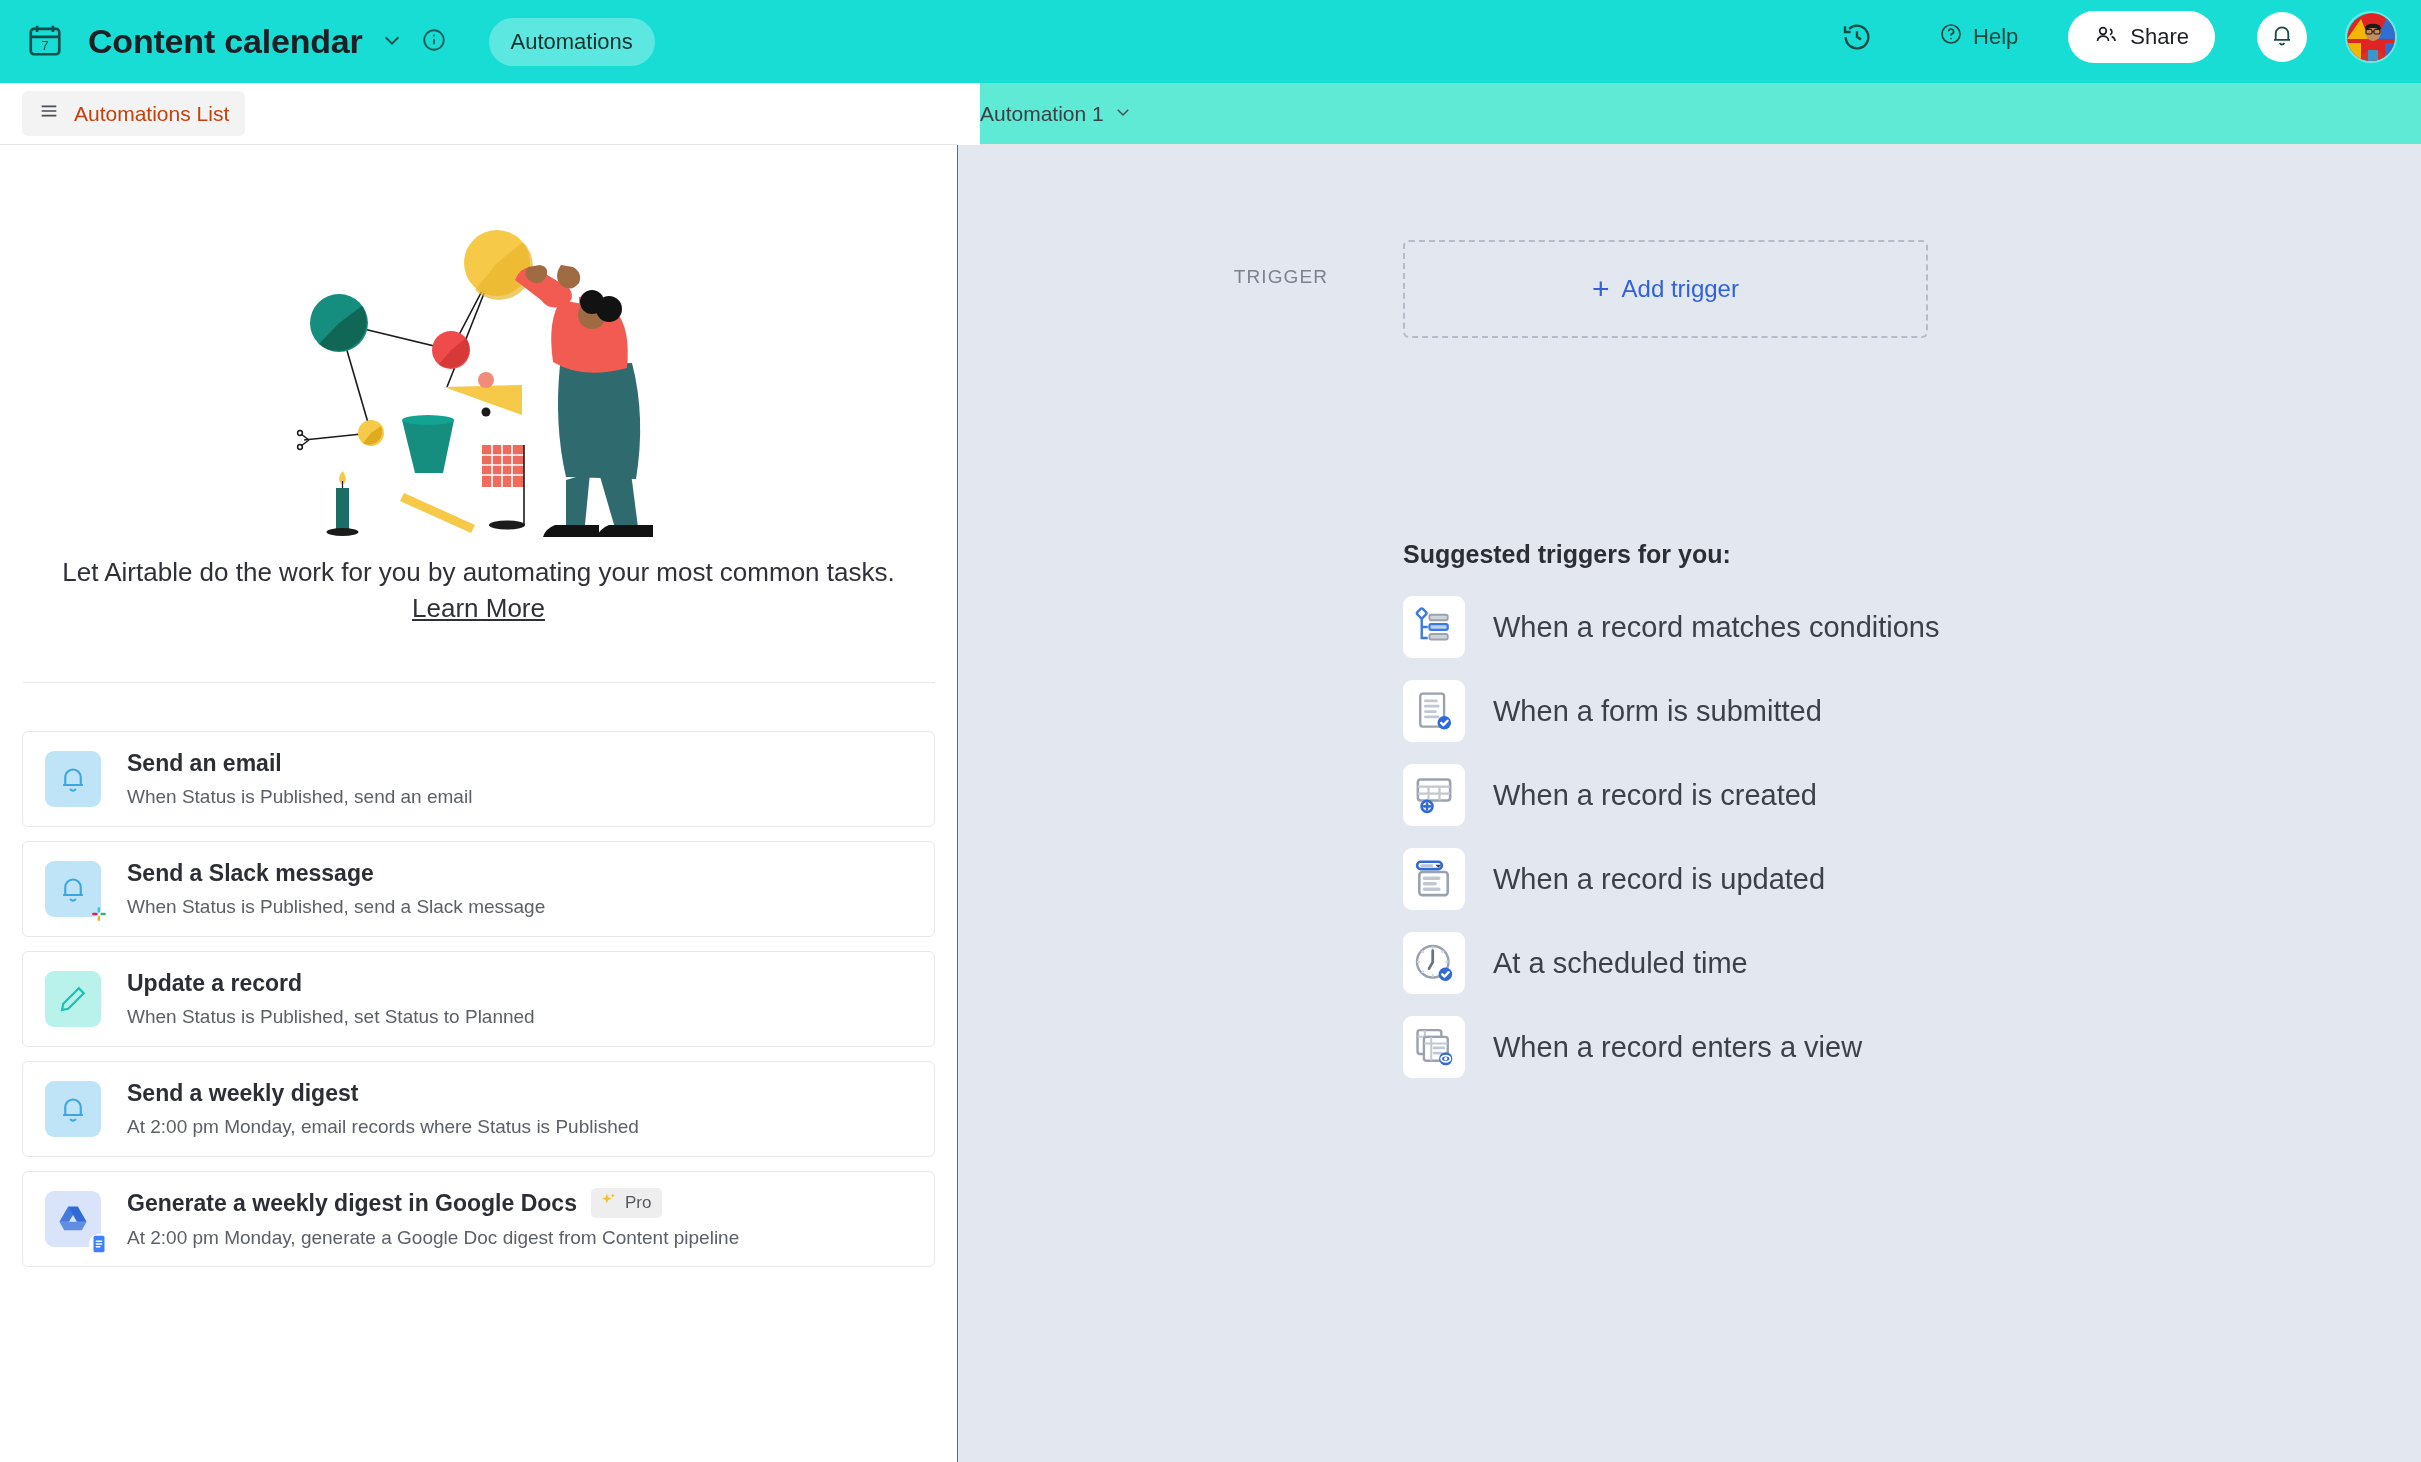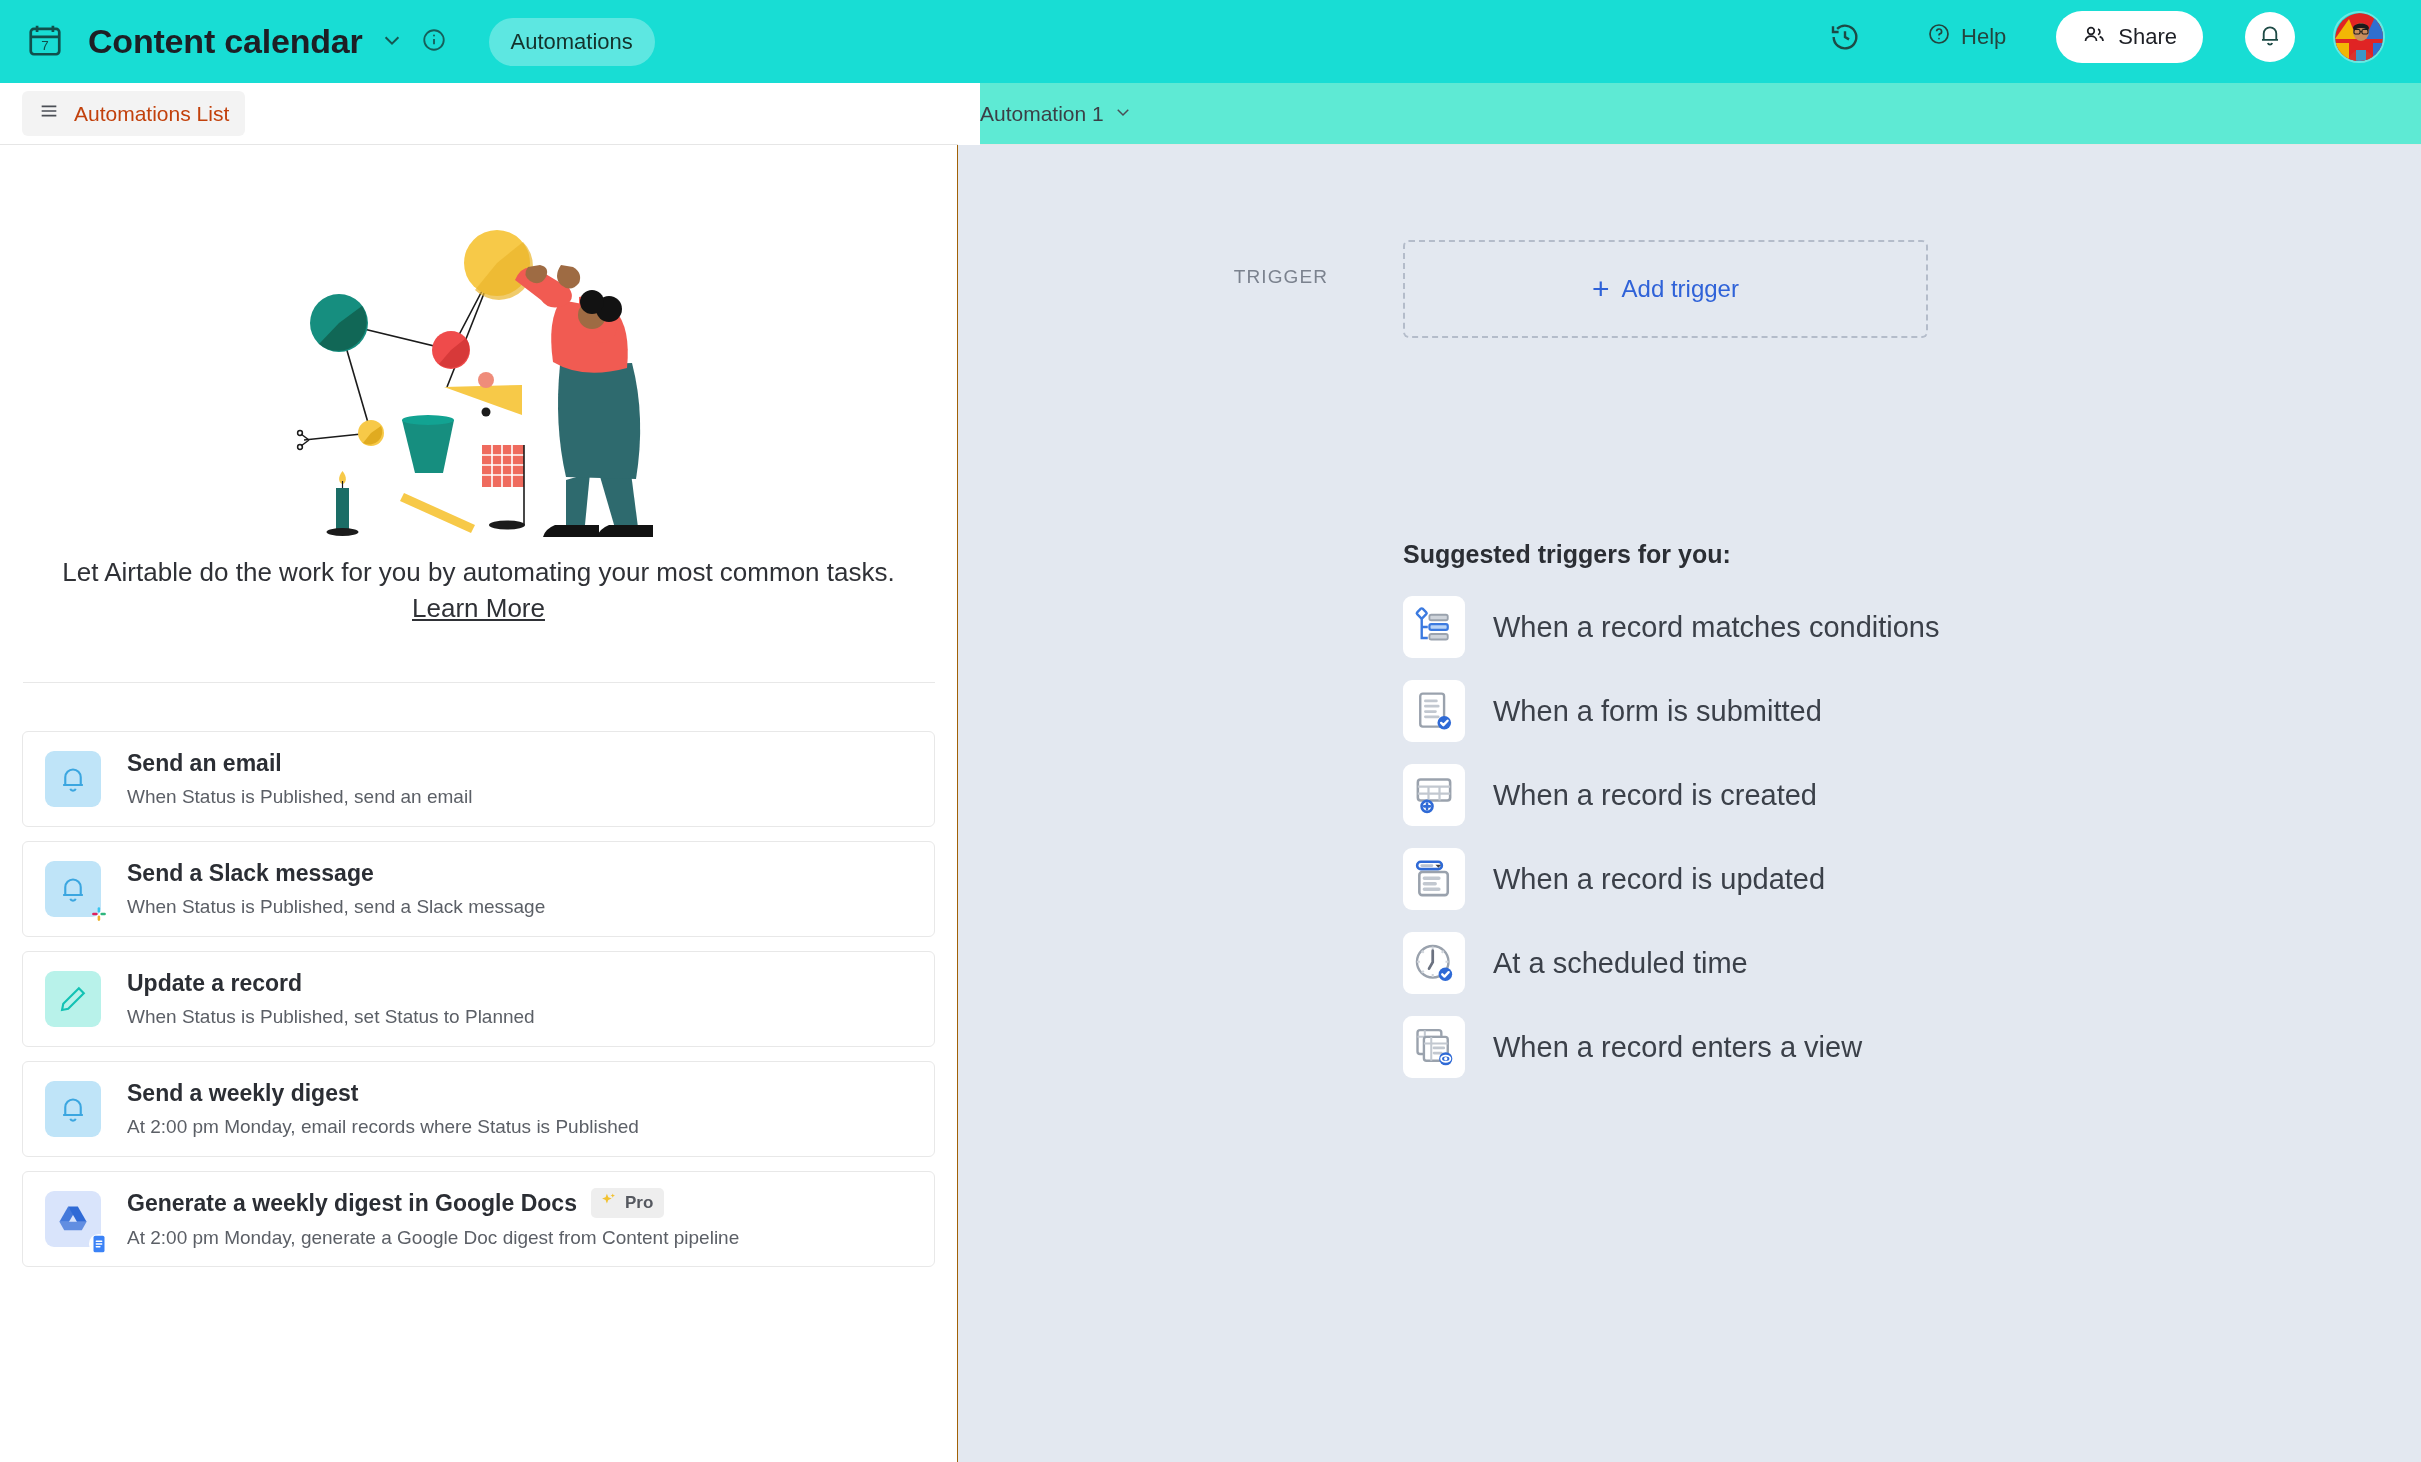--- a/index.html
+++ b/index.html
@@ -32,21 +32,21 @@
     font-size: 22px; color: #26473f; opacity: .75;
     padding: 11px 22px; border-radius: 999px;
     white-space: nowrap; cursor: pointer;
   }
   .nav-tab.active {
     background: rgba(255,255,255,0.30);
     color: #14322c; opacity: 1;
   }
 
   .topbar-right {
-    position: absolute; right: 16px; top: 0; height: 74px;
+    position: absolute; right: 4px; top: 0; height: 74px;
     display: flex; align-items: center; gap: 16px;
     padding-right: 20px;
   }
   .hist-btn { width: 32px; height: 32px; margin-right: 50px; cursor:pointer; }
   .help-btn {
     display:flex; align-items:center; gap:10px;
     font-size: 22px; color:#24453e; margin-right: 34px; cursor:pointer;
   }
   .help-btn svg { width: 24px; height: 24px; }
   .share-btn {
@@ -138,21 +138,21 @@
   .card-txt { margin-left: 26px; }
   .card-title {
     font-size: 23px; font-weight: 700; color:#2b2e34;
     display:flex; align-items:center; gap:14px;
   }
   .card-sub { font-size: 19px; color:#5b5f66; margin-top: 9px; }
   .pro-badge {
     display:inline-flex; align-items:center; gap:7px;
     background:#eeeeee; border-radius: 5px;
     padding: 3px 11px 3px 8px;
-    font-size: 17px; font-weight: 700; color:#55585f;
+    font-size: 17px; font-weight: 400; color:#55585f;
   }
   .pro-badge svg { width:19px; height:19px; }
 
   
   .right-panel {
     position:absolute; top:145px; left:958px;
     width: 1463px; height: 1317px;
     background:#e3e8f0;
     overflow:hidden;
   }

